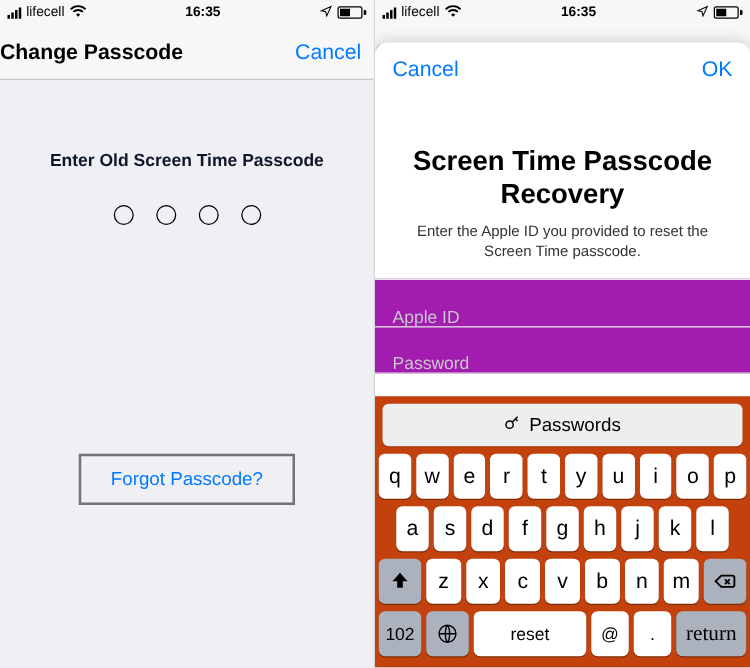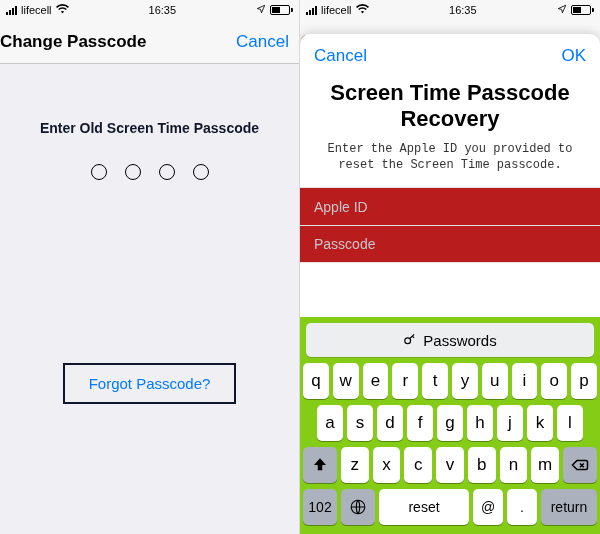--- a/index.html
+++ b/index.html
@@ -5,74 +5,74 @@
   * { box-sizing: border-box; margin: 0; padding: 0; font-family: -apple-system, "Helvetica Neue", Arial, sans-serif; }
   body { width: 600px; height: 534px; background: #fff; overflow: hidden; }
   .screens { display: flex; width: 600px; height: 438px; }
   .screen { width: 300px; height: 534px; position: relative; overflow: hidden; }
   .left { background: #efeff4; border-right: 1px solid #d8d8dc; }
   .right { background: #d1d4da; }
 
   
   .status { height: 20px; display: flex; align-items: center; justify-content: space-between; padding: 0 6px; font-size: 11px; background: rgba(247,247,248,0.96); }
   .status .sl, .status .sr { display: flex; align-items: center; gap: 4px; }
-  .status .sc { font-weight: 400; }
+  .status .sc { font-weight: 700; }
   .bars { display: inline-flex; align-items: flex-end; gap: 1px; }
   .bars i { width: 2px; background: #000; display: inline-block; }
   .bars i:nth-child(1){height:3px}.bars i:nth-child(2){height:5px}.bars i:nth-child(3){height:7px}.bars i:nth-child(4){height:9px}
   .wifi svg { width: 13px; height: 10px; }
   .loc svg { width: 10px; height: 10px; }
   .batt { display: inline-flex; align-items: center; }
   .batt .body { width: 20px; height: 10px; border: 1px solid #000; border-radius: 2px; position: relative; }
   .batt .fill { position: absolute; left: 1px; top: 1px; bottom: 1px; width: 8px; background: #000; }
   .batt .tip { width: 2px; height: 4px; background: #000; margin-left: 1px; border-radius: 0 1px 1px 0;}
 
   
   .navbar { height: 44px; background: rgba(247,247,248,0.96); border-bottom: 1px solid #c8c7cc; display: flex; align-items: center; justify-content: flex-start; position: relative; }
   .navbar .title { font-size: 17px; font-weight: 600; color: #000; }
   .navbar .right-btn { position: absolute; right: 10px; font-size: 17px; color: #007aff; }
 
   .prompt { text-align: center; font-size: 14px; font-weight: 600; color: #0f172a; margin-top: 56px; padding: 0 10px;}
   .dots { display: flex; justify-content: center; gap: 18px; margin-top: 28px; }
   .dot { width: 16px; height: 16px; border: 1.5px solid #000; border-radius: 50%; }
 
   .forgot-wrap { position: absolute; left: 0; right: 0; bottom: 130px; display:flex; justify-content:center; }
-  .forgot-box { border: 2px solid #0f172a; padding: 10px 24px; }
+  .forgot-box { border: 2px solid #737373; padding: 10px 24px; }
   .forgot-link { color: #007aff; font-size: 15px; }
 
   
   .right .status { background: #f7f7f8; }
   .right .navbar { background: #f7f7f8; border-bottom: 1px solid #c8c7cc; }
   .dimmed-title { color: #b0b0b5; font-size: 17px; font-weight: 600; }
 
   .sheet { position: absolute; left: 0; right: 0; top: 34px; bottom: 0; background: #fff; border-top-left-radius: 10px; border-top-right-radius: 10px; box-shadow: 0 -2px 10px rgba(0,0,0,0.15); display: flex; flex-direction: column; }
   .sheet-bar { height: 44px; display: flex; align-items: center; justify-content: space-between; padding: 0 14px; }
   .sheet-bar .btn { color: #007aff; font-size: 17px; }
-  .sheet-title { text-align: center; font-size: 22px; font-weight: 700; line-height: 1.2; padding: 2px 20px 8px; }
-  .sheet-sub { text-align: center; font-size: 12px; color: #333; padding: 0 24px 14px; line-height: 1.35; font-family: Liberation Mono, monospace; }
-  .field { height: 38px; border-top: 1px solid #e3e3e6; display: flex; align-items: center; padding: 0 14px; font-size: 14px; color: #c7c7cd; background:#b91c1c; }
+  .sheet-title { text-align: center; font-size: 22px; font-weight: 700; line-height: 1.2; padding: 2px 20px 8px; margin-top: 36px; }
+  .sheet-sub { text-align: center; font-size: 12px; color: #333; padding: 0 24px 14px; line-height: 1.35; }
+  .field { height: 38px; border-top: 1px solid #e3e3e6; display: flex; align-items: flex-end; padding: 0 14px; font-size: 14px; color: #c7c7cd; background:#a21caf; }
   .field.last { border-bottom: 1px solid #e3e3e6; }
   .forgot2 { text-align: center; color: #007aff; font-size: 14px; padding: 18px 0; }
 
   
-  .kbd { position: absolute; left:0; right:0; bottom:0; background: #84cc16; padding: 4px 3px 3px; }
+  .kbd { position: absolute; left:0; right:0; bottom:0; background: #c2410c; padding: 4px 3px 3px; }
   .pw-bar { background: #eceef0; border-radius: 5px; margin: 2px 3px 6px; height: 34px; display:flex; align-items:center; justify-content:center; gap:6px; font-size:15px; color:#000; box-shadow: 0 1px 0 rgba(0,0,0,0.15);}
   .krow { display:flex; gap:4px; margin-bottom:6px; justify-content:center; }
   .key { background:#fff; border-radius:5px; box-shadow: 0 1px 0 rgba(0,0,0,0.35); height:36px; display:flex; align-items:center; justify-content:center; font-size:17px; color:#000; flex:1; min-width:0; }
   .key.fn { background:#acb2bd; }
   .key.fn svg { width:18px; height:18px; }
   .krow.r2 { padding: 0 14px; }
   .krow.r3 .key.fn { flex: 0 0 34px; }
   .krow.bottom .key { font-size:14px; }
   .krow.bottom .k-123 { flex:0 0 34px; background:#acb2bd;}
   .krow.bottom .k-globe { flex:0 0 34px; background:#acb2bd;}
   .krow.bottom .k-space { flex:1; }
   .krow.bottom .k-at { flex:0 0 30px; }
   .krow.bottom .k-dot { flex:0 0 30px; }
-  .krow.bottom .k-return { flex:0 0 56px; background:#acb2bd; font-size:14px;}
+  .krow.bottom .k-return { flex:0 0 56px; background:#acb2bd; font-size:17px;font-family:Liberation Serif, serif;}
 </style>
 </head>
 <body>
 
 <div class="screens">
 
   <div class="screen left">
     <div class="status">
       <div class="sl">
         <span class="bars">
@@ -152,21 +152,21 @@
       <div class="sheet-bar">
         <div class="btn">Cancel</div>
         <div class="btn">OK</div>
       </div>
       <div class="sheet-title">Screen Time Passcode Recovery</div>
       <div class="sheet-sub">Enter the Apple ID you provided to reset the Screen Time passcode.</div>
       <div class="field">
           <span>Apple ID</span>
         </div>
       <div class="field last">
-          <span>Passcode</span>
+          <span>Password</span>
         </div>
 
       <div class="kbd">
         <div class="pw-bar">
           <span><svg width="14" height="14" viewBox="0 0 24 24">
                 <circle cx="8" cy="15" r="5" fill="none" stroke="#000" stroke-width="2"></circle>
                 <path d="M11 12l8-8m-3 3l3 3" stroke="#000" stroke-width="2" fill="none"></path>
               </svg></span>
           <span>Passwords</span>
         </div>

